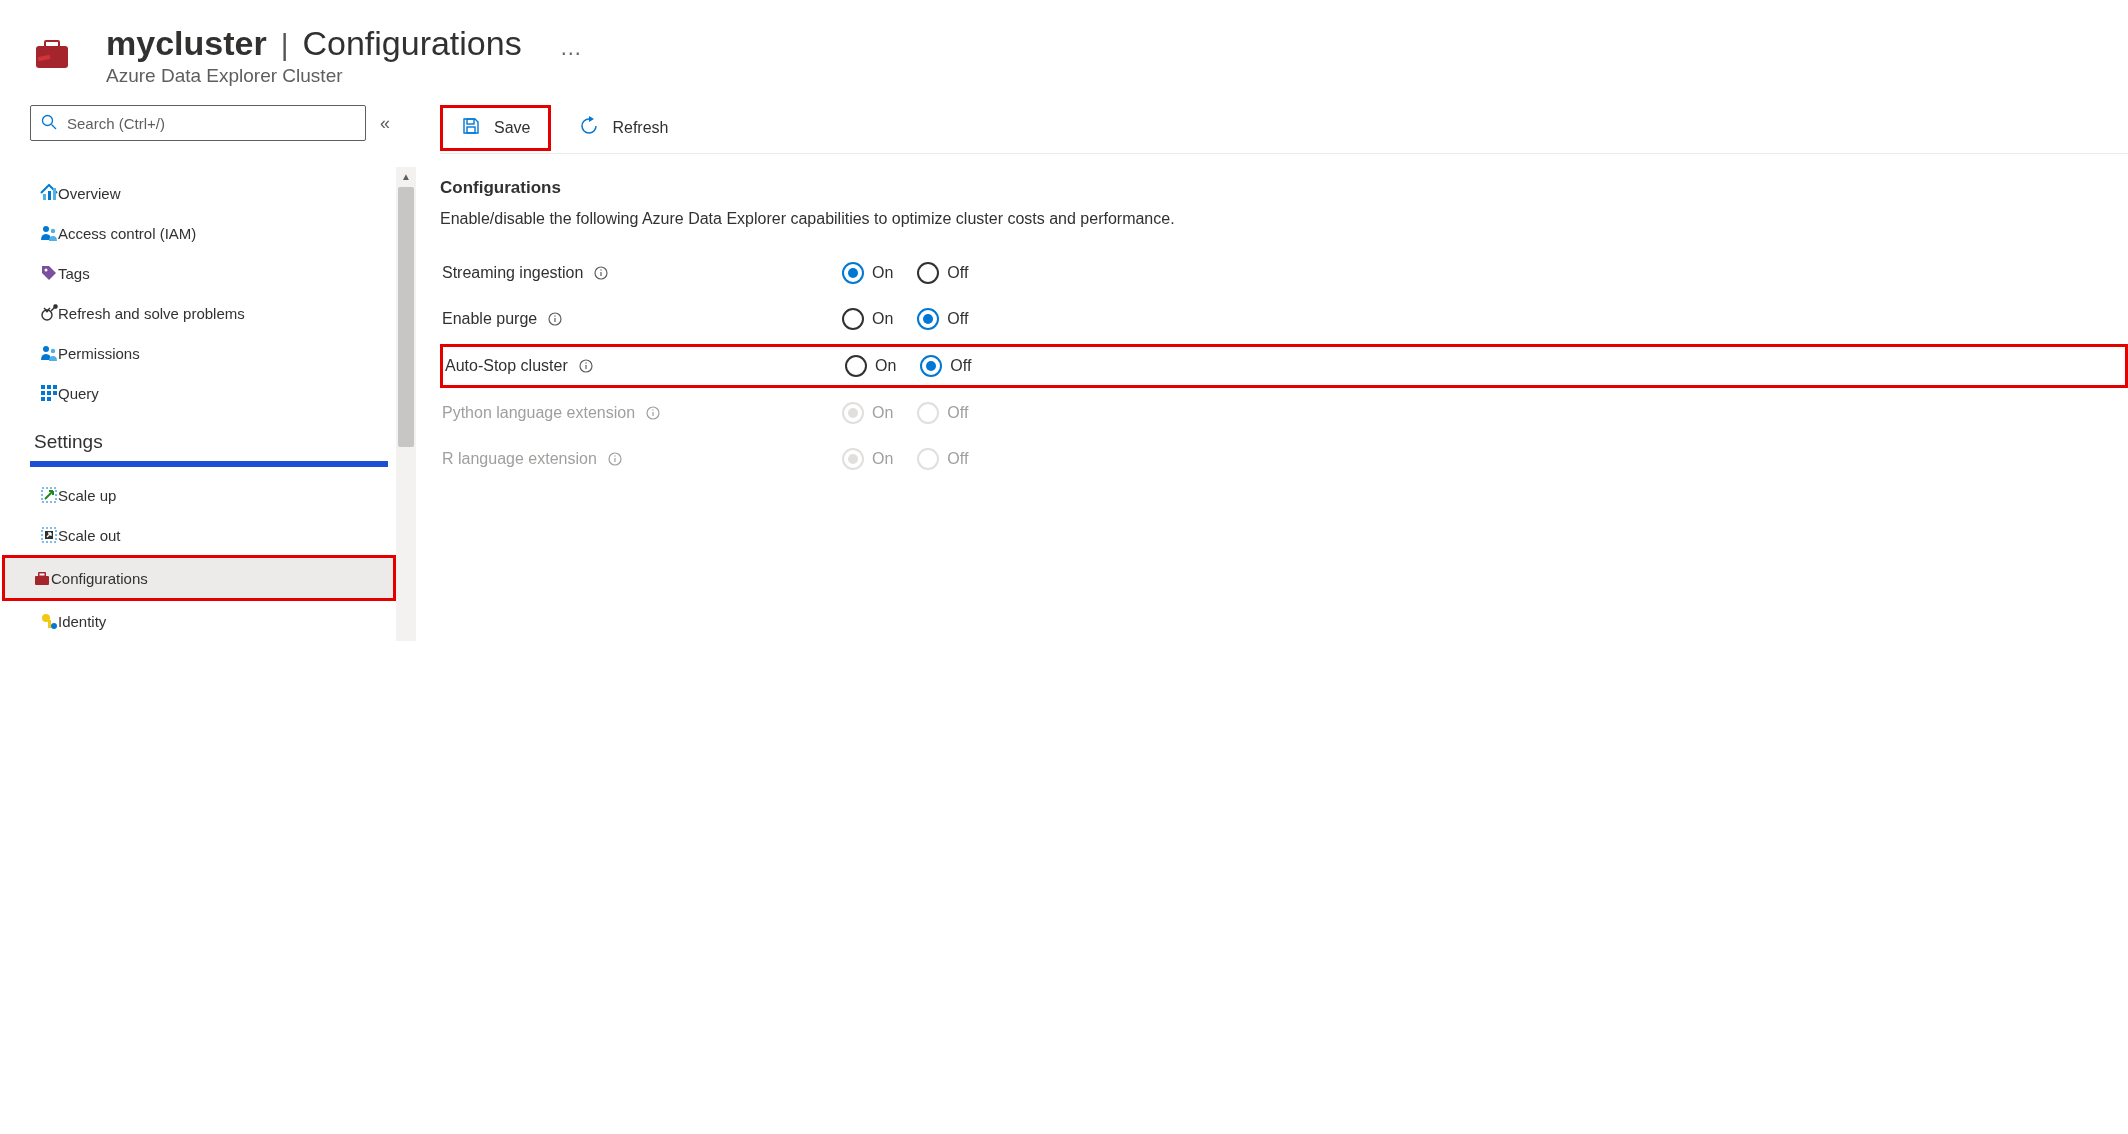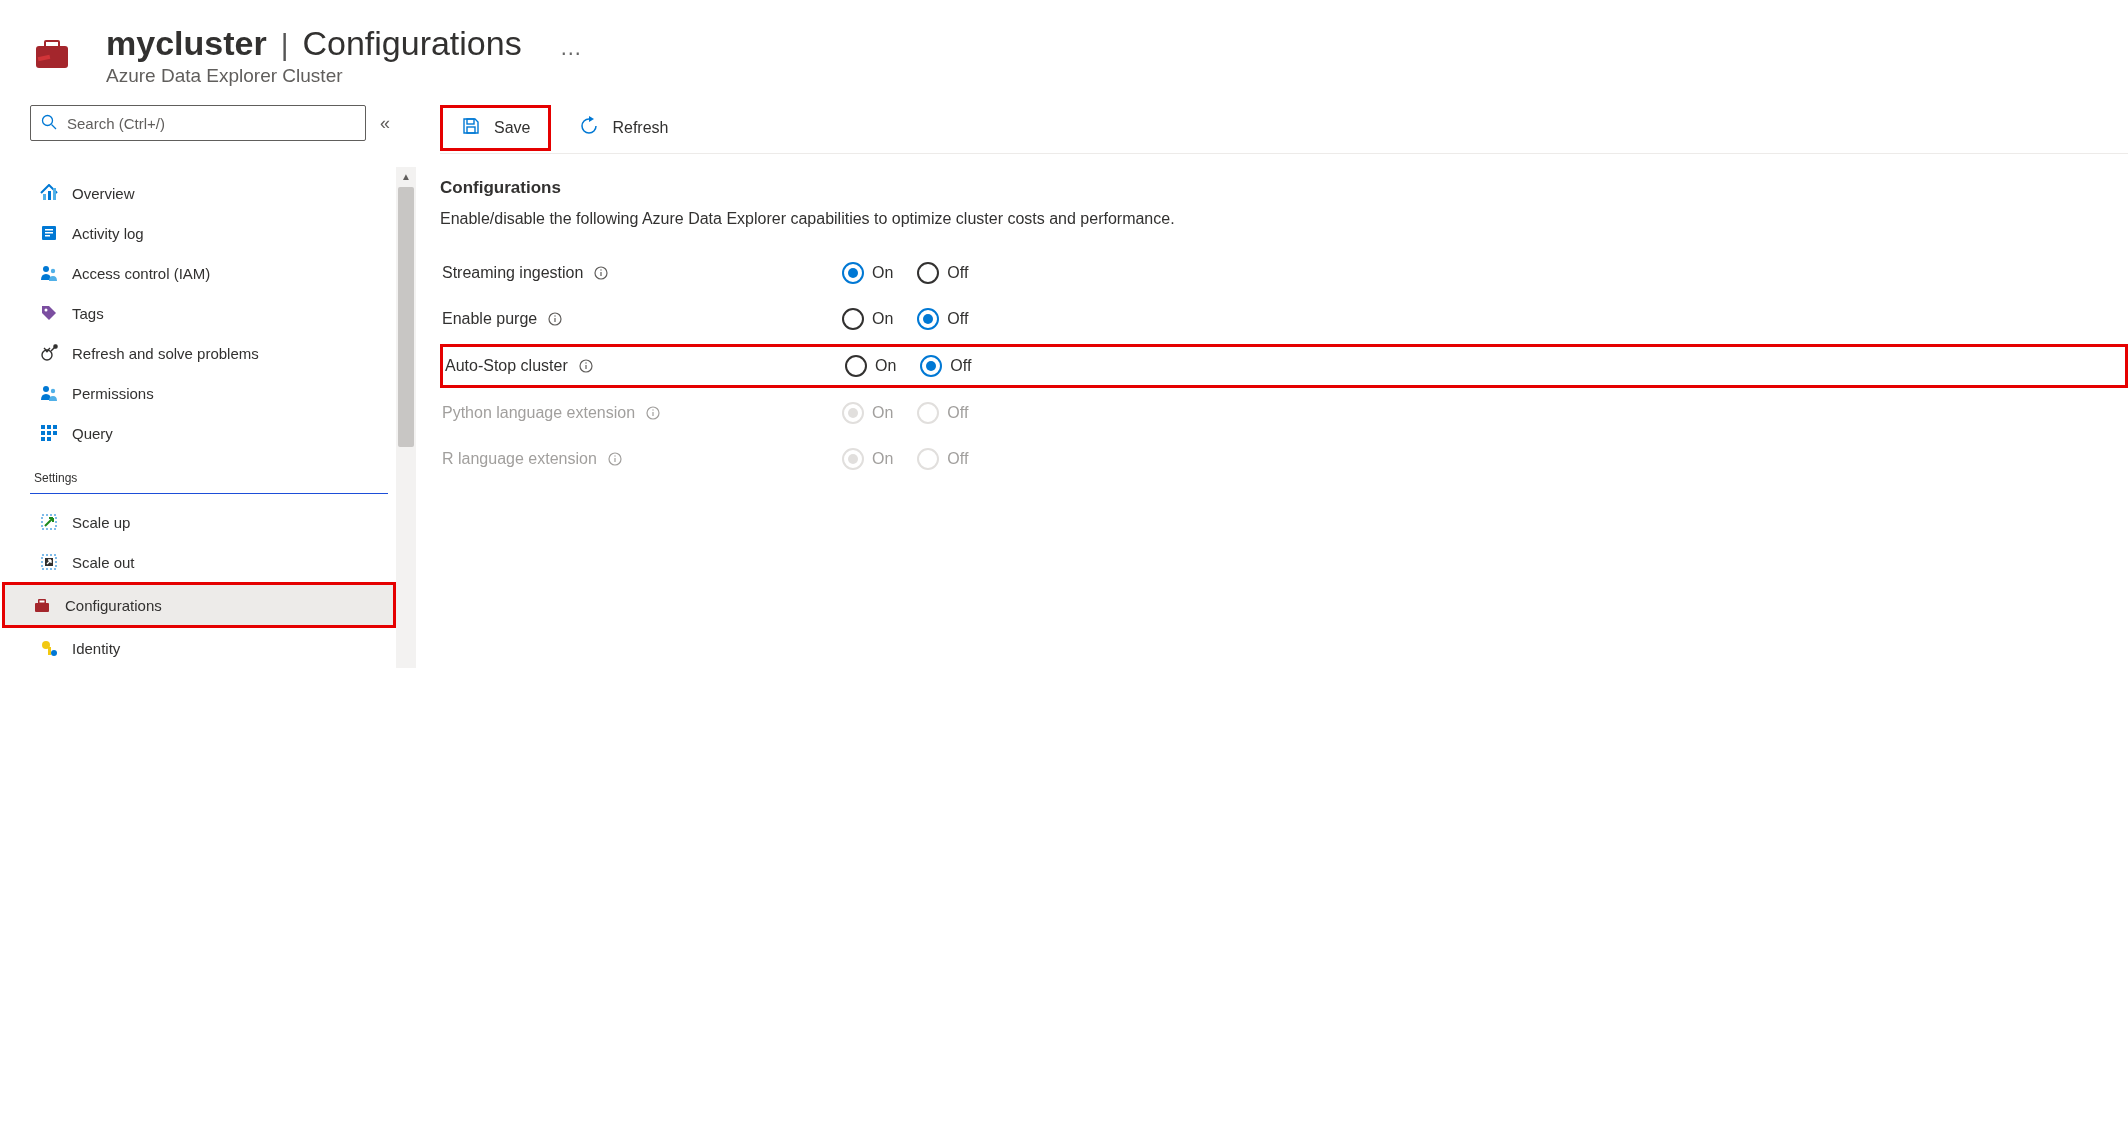--- a/index.html
+++ b/index.html
@@ -166,46 +166,46 @@
     }
 
     .nav-list {
       list-style: none;
       padding-top: 6px;
     }
 
     .nav-item {
       display: flex;
       align-items: center;
-      gap: 14px;
+      gap: 0;
       padding: 11px 10px;
       cursor: pointer;
       font-size: 15px;
       color: #323130;
     }
 
     .nav-item.active {
       background: #edebe9;
     }
 
     .nav-icon {
       width: 18px;
       height: 18px;
       flex-shrink: 0;
       display: flex;
       align-items: center;
       justify-content: center;
     }
 
     .nav-section-header {
-      font-size: 12px;
+      font-size: 19px;
       font-weight: 400;
       color: #323130;
       padding: 18px 10px 8px 4px;
-      border-bottom: 1px solid #1d4ed8;
+      border-bottom: 6px solid #1d4ed8;
       margin-bottom: 2px;
       margin-right: 8px;
     }
 
     .highlight-red {
       border: 3px solid #e50000;
     }
 
     .highlight-row {
       position: relative;
@@ -402,31 +402,20 @@
           <li class="nav-item">
             <span class="nav-icon">
               <svg width="18" height="18" viewBox="0 0 18 18">
                   <path d="M1 9 L9 1 L17 9" fill="none" stroke="#0078d4" stroke-width="2"></path>
                   <rect x="3" y="10" width="3" height="6" fill="#50b0e8"></rect>
                   <rect x="8" y="7" width="3" height="9" fill="#0078d4"></rect>
                   <rect x="13" y="4" width="3" height="12" fill="#50b0e8"></rect>
                 </svg>
             </span>
             <span>Overview</span>
-          </li>
-          <li class="nav-item">
-            <span class="nav-icon">
-              <svg width="18" height="18" viewBox="0 0 18 18">
-                  <rect x="2" y="2" width="14" height="14" rx="1" fill="#0078d4"></rect>
-                  <rect x="5" y="5" width="8" height="1.5" fill="#fff"></rect>
-                  <rect x="5" y="8" width="8" height="1.5" fill="#fff"></rect>
-                  <rect x="5" y="11" width="5" height="1.5" fill="#fff"></rect>
-                </svg>
-            </span>
-            <span>Activity log</span>
           </li>
           <li class="nav-item">
             <span class="nav-icon">
               <svg width="18" height="18" viewBox="0 0 18 18">
                   <circle cx="6" cy="5" r="3" fill="#0078d4"></circle>
                   <path d="M1 16 Q1 10 6 10 Q11 10 11 16 Z" fill="#0078d4"></path>
                   <circle cx="13" cy="7" r="2.2" fill="#50b0e8"></circle>
                   <path d="M9 17 Q9 12 13 12 Q17 12 17 17 Z" fill="#50b0e8"></path>
                 </svg>
             </span>

